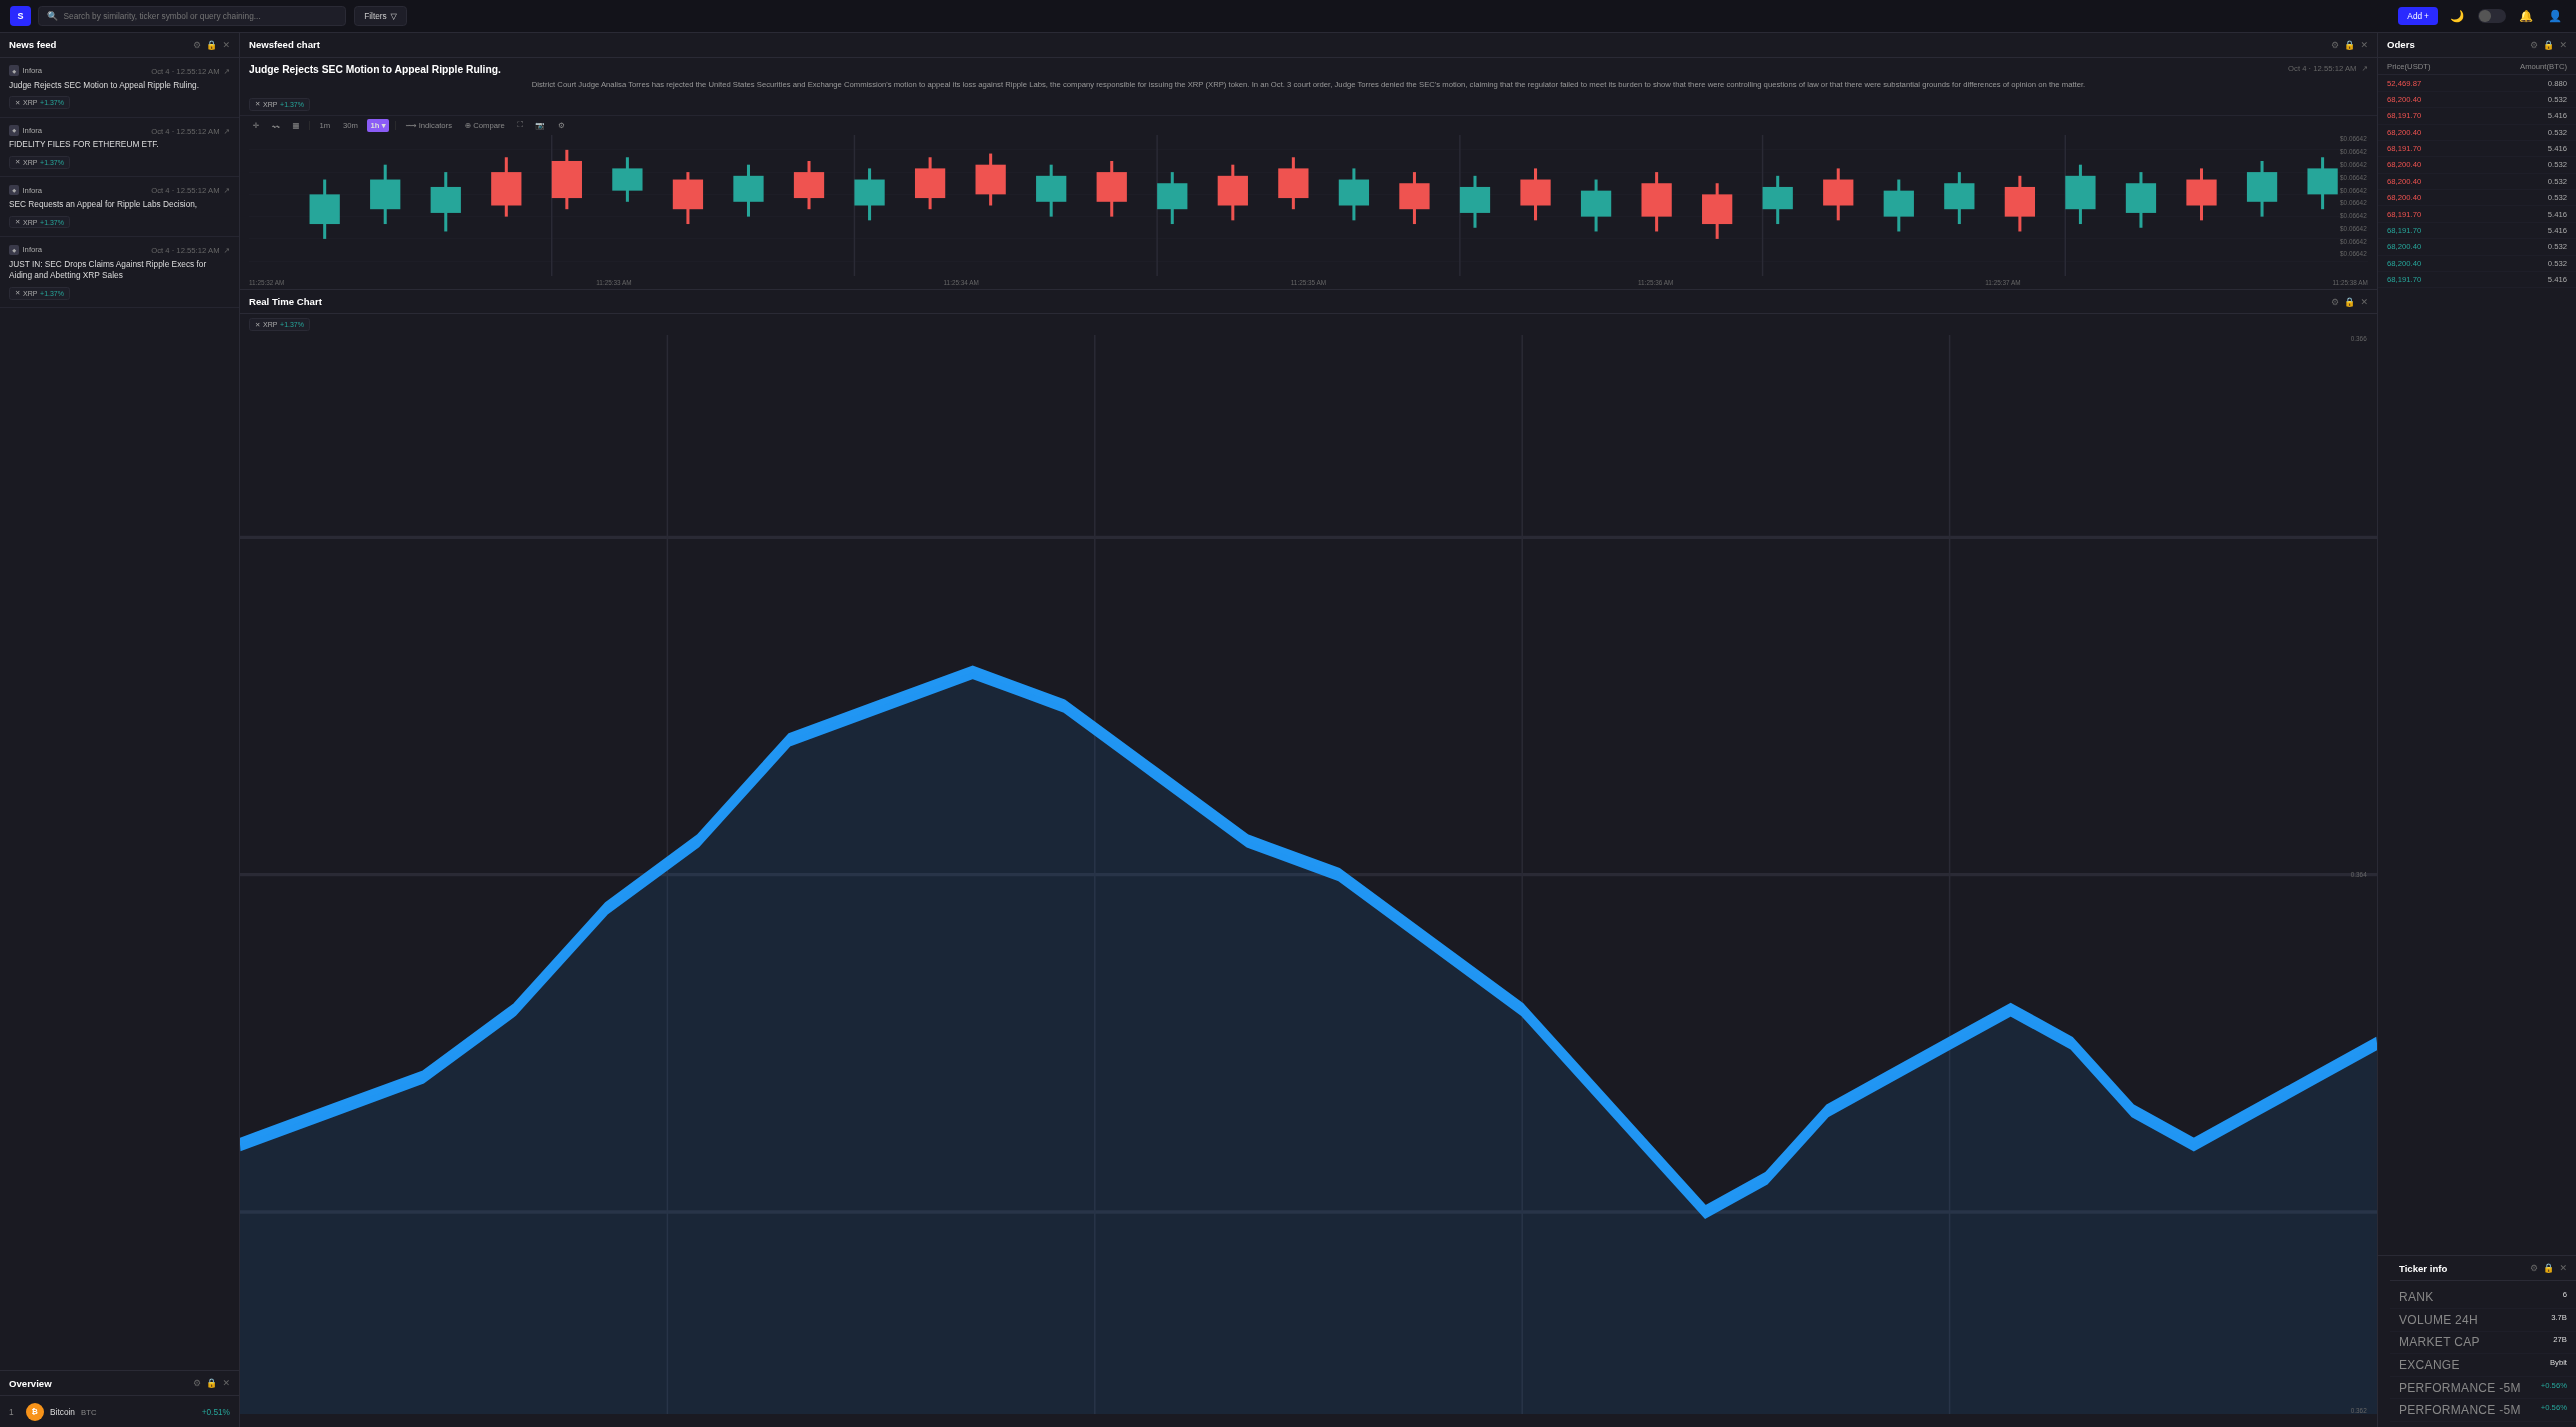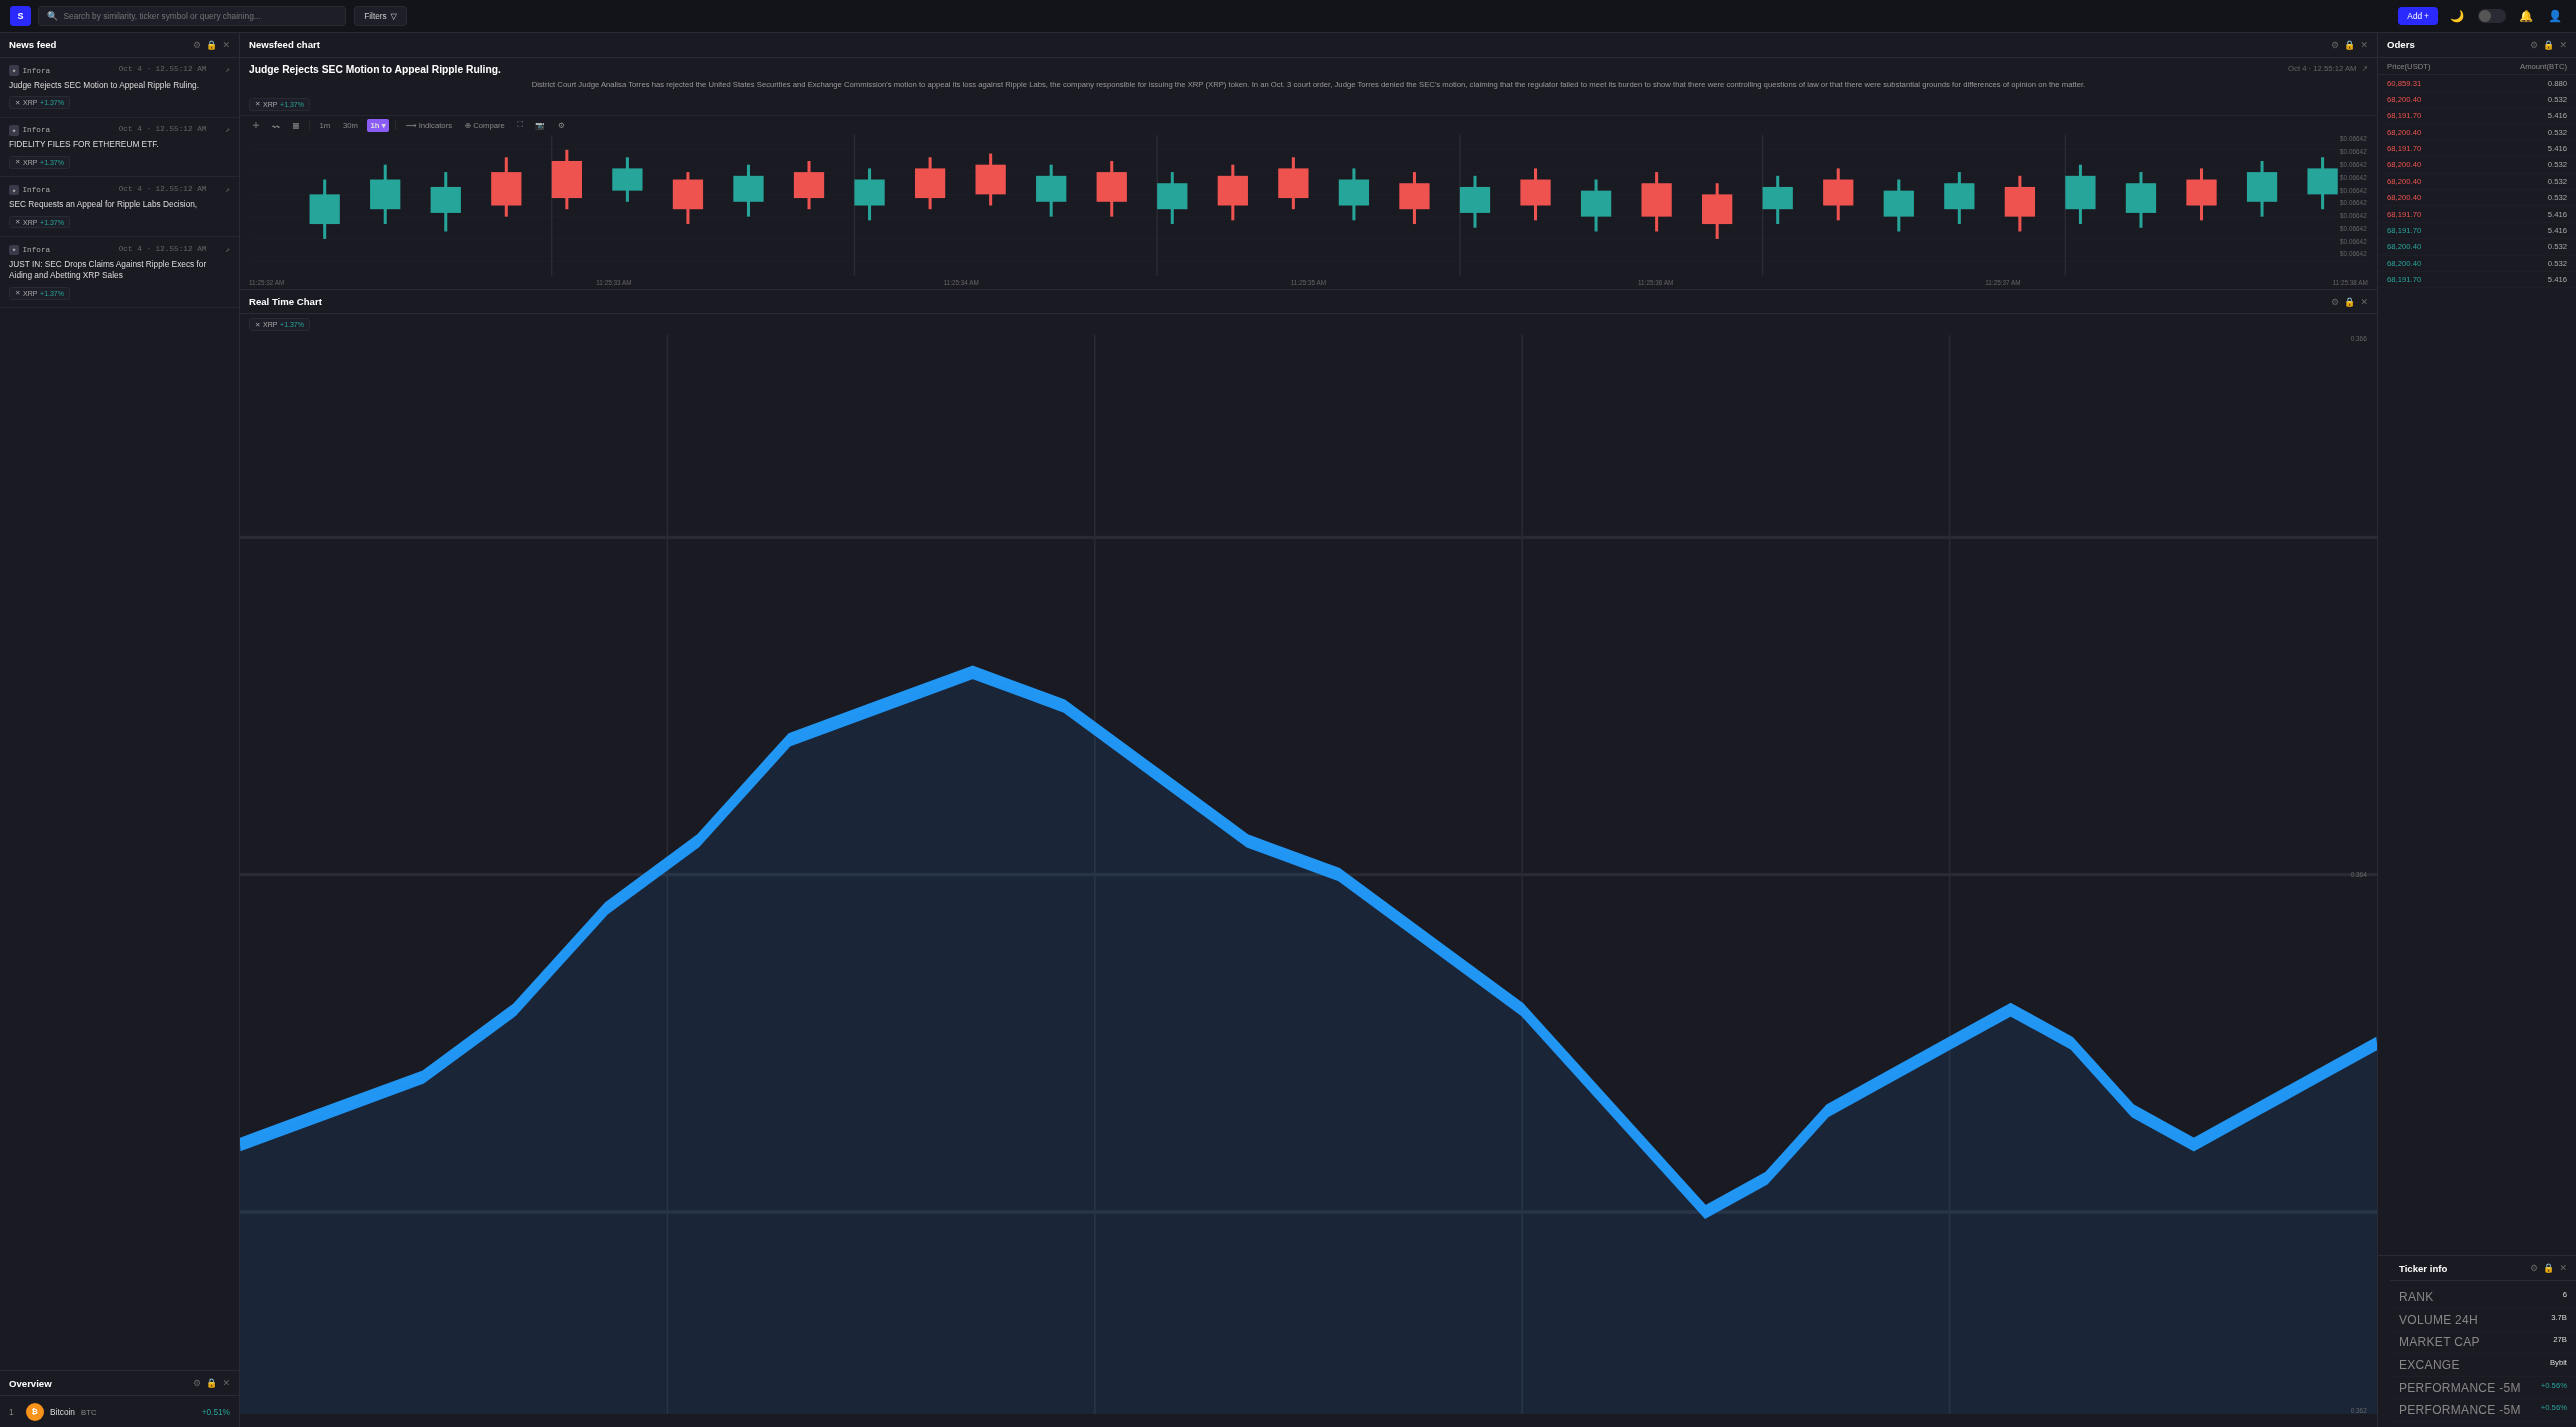--- a/index.html
+++ b/index.html
@@ -116,23 +116,22 @@
     .news-feed {
       flex: 1;
       overflow-y: auto;
       background: #1a1a22;
     }
     .news-item {
       padding: 7.7px 9px;
       border-bottom: 0.6px solid #252530;
     }
     .news-meta {
-      display: flex; align-items: flex-start; gap: 19px;
+      display: flex; align-items: flex-end; gap: 4px;
       margin-bottom: 3.8px;
-      font-family: Liberation Mono, monospace;
     }
     .news-source {
       display: flex; align-items: center; gap: 3.2px;
       color: #aaa; font-size: 7.7px;
     }
     .source-icon {
       width: 10.3px; height: 10.3px;
       background: #3a3a4a;
       border-radius: 1.9px;
       display: flex; align-items: center; justify-content: center;
@@ -703,21 +702,21 @@
           <span class="panel-icon">🔒</span>
           <span class="panel-icon">✕</span>
         </div>
       </div>
       <div class="orders-table-header">
         <span class="col-price">Price(USDT)</span>
         <span class="col-amount">Amount(BTC)</span>
       </div>
       <div class="orders-list">
         <div class="order-row">
-          <span class="order-price-red">60,859.31</span>
+          <span class="order-price-red">52,469.87</span>
           <span class="order-amount">0.880</span>
         </div>
         <div class="order-row">
           <span class="order-price-red">68,200.40</span>
           <span class="order-amount">0.532</span>
         </div>
         <div class="order-row">
           <span class="order-price-red">68,191.70</span>
           <span class="order-amount">5.416</span>
         </div>

